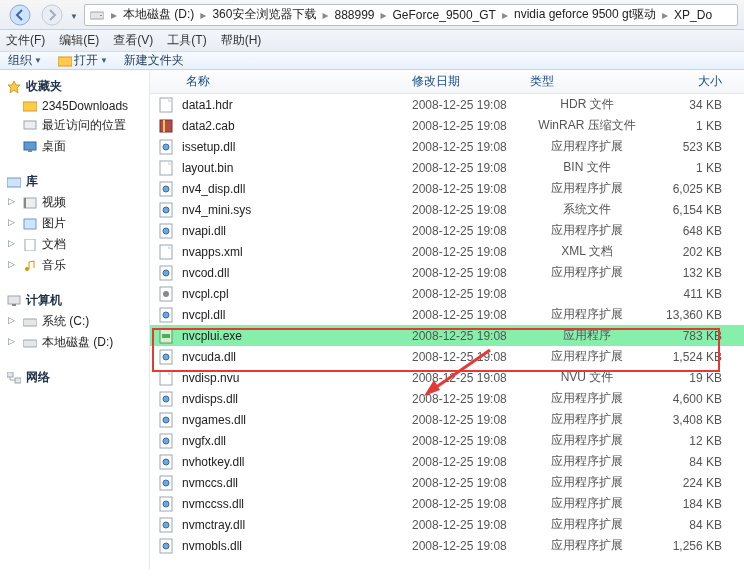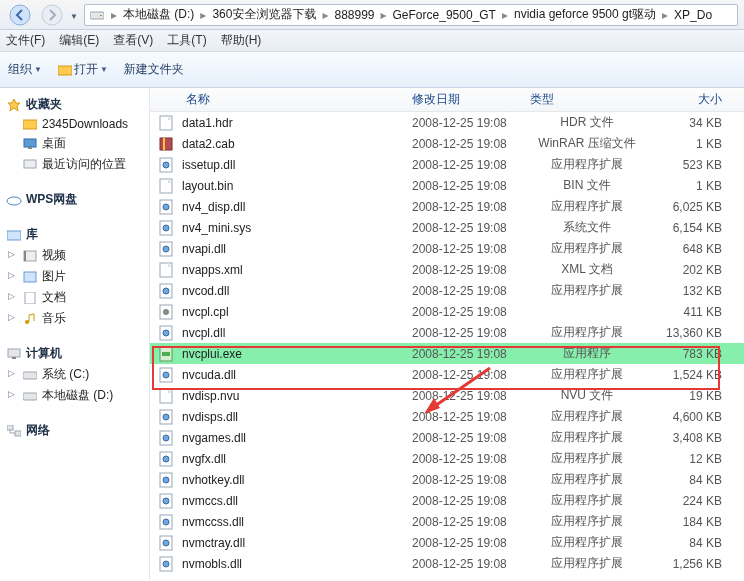--- a/index.html
+++ b/index.html
@@ -9,21 +9,21 @@
   .nav-btn { width: 28px; height: 24px; display: flex; align-items: center; justify-content: center; }
   .nav-dd { width:10px; }
   .breadcrumb { flex: 1; height: 22px; background: #fff; border: 1px solid #b6bfcc; border-radius: 2px; display: flex; align-items: center; padding-left: 4px; overflow: hidden; white-space: nowrap; }
   .crumb { padding: 0 4px; color: #222; }
   .sep { color: #888; padding: 0 2px; }
   .bc-icon { width:16px; height:16px; margin-right:4px; display:inline-flex; align-items:center; justify-content:center; }
 
   .menubar { height: 22px; background: linear-gradient(#f3f6fb,#e8edf4); border-bottom: 1px solid #d4dbe5; display: flex; align-items: center; padding-left: 6px; gap: 14px; }
   .menubar span { color: #333; }
 
-  .toolbar { height: 36px; background: linear-gradient(#f7fbff,#e7f0fb); border-bottom: 1px solid #c8d4e3; display: flex; align-items: center; padding-left: 8px; gap: 16px; color: #1f3b5f; }
+  .toolbar { height: 18px; background: linear-gradient(#f7fbff,#e7f0fb); border-bottom: 1px solid #c8d4e3; display: flex; align-items: center; padding-left: 8px; gap: 16px; color: #1f3b5f; }
   .toolbar span { display:flex; align-items:center; gap:2px; }
   .tb-dd { font-size:8px; color:#405b80; }
 
   .main { display: flex; height: 499px; }
   .sidebar { width: 150px; border-right: 1px solid #e3e7ee; padding: 6px 0 0 6px; overflow:hidden; }
   .sb-group { margin-bottom: 14px; }
   .sb-head { display:flex; align-items:center; font-weight:bold; color:#20324a; gap:4px; padding:2px 0; }
   .sb-item { display:flex; align-items:center; gap:4px; padding:2px 0 2px 16px; color:#222; position:relative; }
   .sb-toggle { position:absolute; left:2px; top:4px; font-size:9px; color:#6b7b90; }
   .sb-icon { width:16px; height:14px; display:inline-flex; align-items:center; justify-content:center; }
@@ -131,46 +131,36 @@
           <span class="sb-icon">
             <svg width="14" height="12">
               <rect x="0" y="2" width="14" height="9" class="ic-folder"></rect>
             </svg>
           </span>
           <span>2345Downloads</span>
         </div>
       <div class="sb-item">
           <span class="sb-icon">
             <svg width="14" height="12">
+              <rect x="1" y="1" width="12" height="8" fill="#eee" stroke="#9aa6b4"></rect>
+            </svg>
+          </span>
+          <span>最近访问的位置</span>
+        </div>
+      <div class="sb-item">
+          <span class="sb-icon">
+            <svg width="14" height="12">
               <rect x="1" y="1" width="12" height="8" fill="#5a9bd5" stroke="#2f6aa8"></rect>
               <rect x="5" y="9" width="4" height="2" fill="#888"></rect>
             </svg>
           </span>
           <span>桌面</span>
         </div>
-      <div class="sb-item">
-          <span class="sb-icon">
-            <svg width="14" height="12">
-              <rect x="1" y="1" width="12" height="8" fill="#eee" stroke="#9aa6b4"></rect>
-            </svg>
-          </span>
-          <span>最近访问的位置</span>
-        </div>
     </div>
 
-    <div class="sb-group">
-      <div class="sb-head">
-        <span class="sb-icon">
-            <svg width="16" height="12">
-              <ellipse cx="8" cy="7" rx="7" ry="4" fill="#fff" stroke="#4f86c6"></ellipse>
-            </svg>
-          </span>
-        <span>WPS网盘</span>
-      </div>
-    </div>
 
     <div class="sb-group">
       <div class="sb-head">
         <span class="sb-icon">
             <svg width="14" height="12">
               <rect x="0" y="2" width="14" height="9" fill="#cfe3fa" stroke="#6b9bd1"></rect>
             </svg>
           </span>
         <span>库</span>
       </div>

